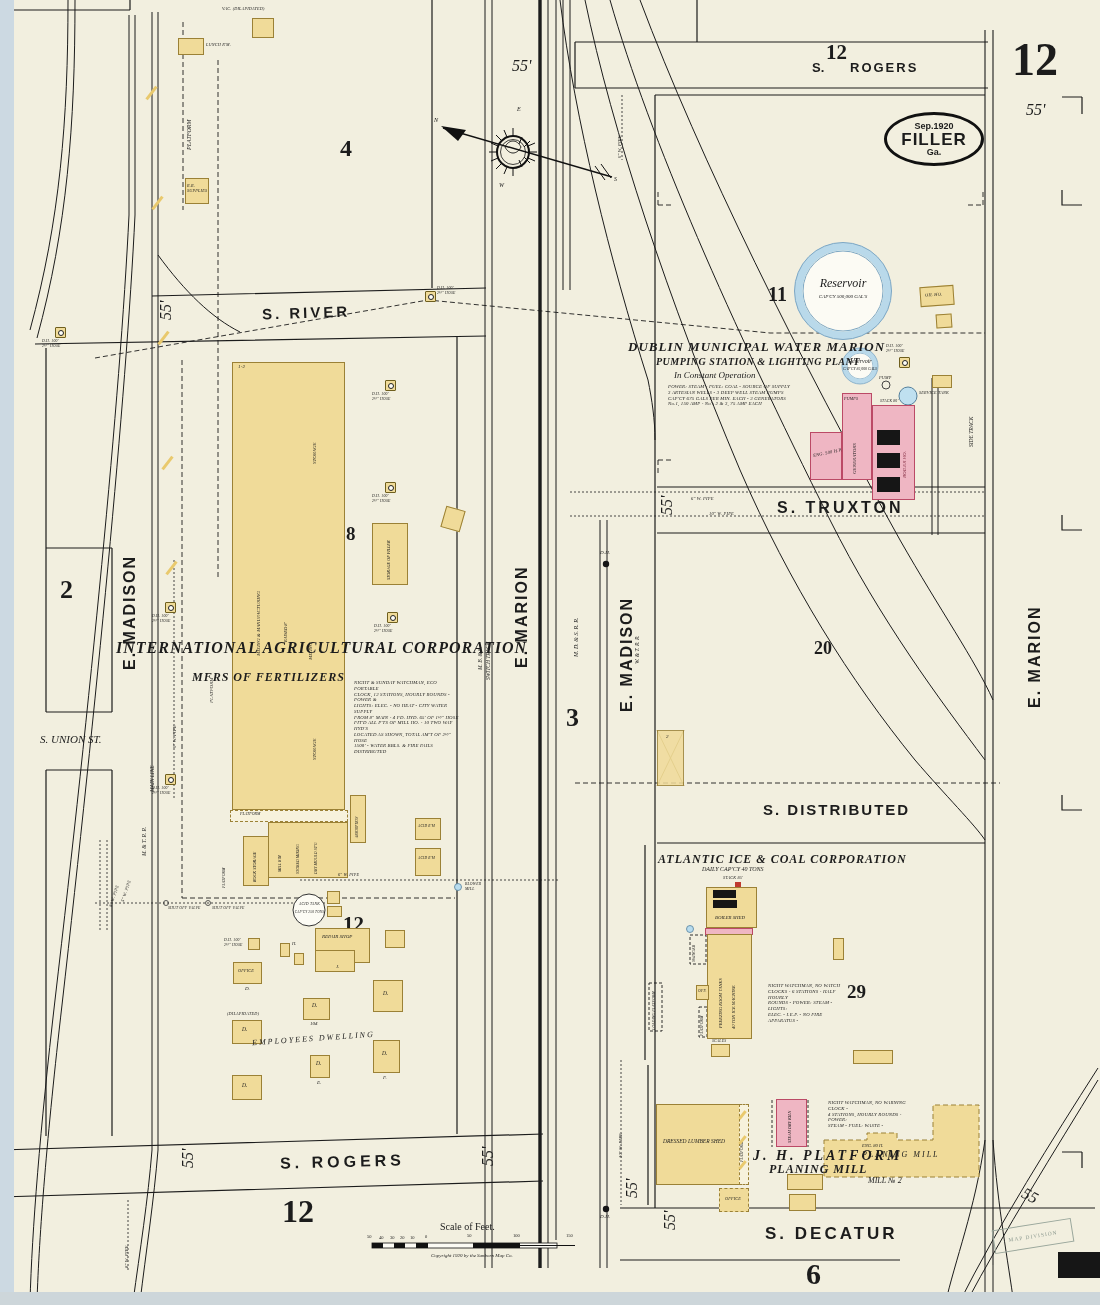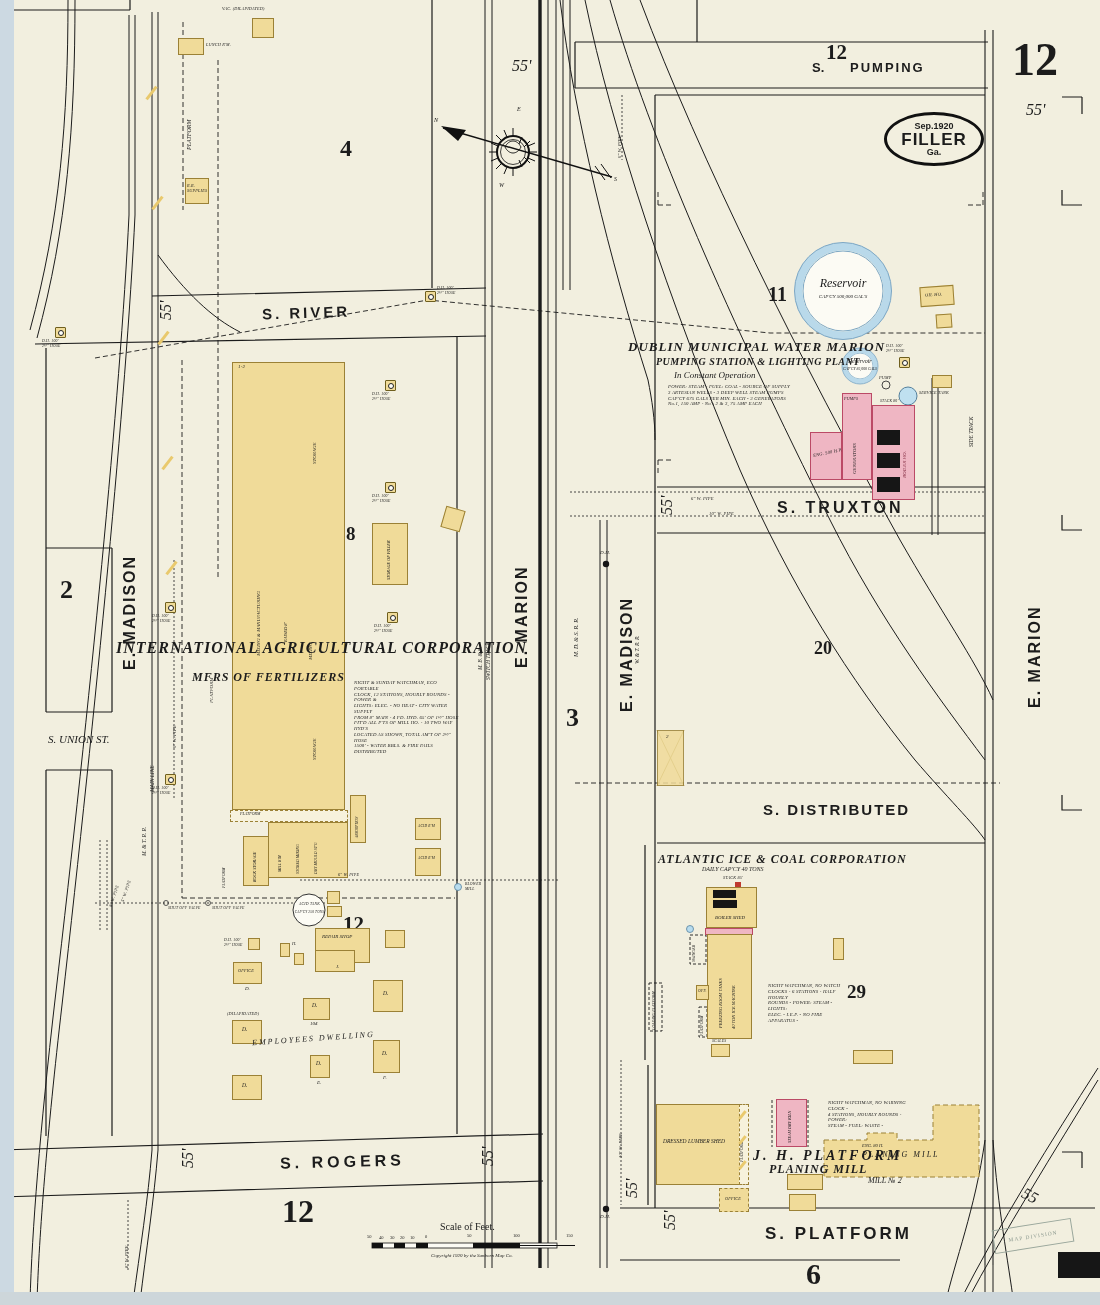--- a/index.html
+++ b/index.html
@@ -163,21 +163,21 @@
   <div class="l it v" style="left:186px;top:150px;font-size:6px">PLATFORM</div>
   <div class="slash" style="left:150px;top:85px"></div>
   <div class="slash" style="left:156px;top:195px"></div>
   <div class="slash" style="left:162px;top:330px"></div>
   <div class="slash" style="left:166px;top:455px"></div>
   <div class="slash" style="left:170px;top:560px"></div>
   <div class="l bn" style="left:340px;top:134px;font-size:24px">4</div>
 
   <div class="l sans" style="left:812px;top:60px;font-size:13px">S.</div>
   <div class="l bn" style="left:826px;top:40px;font-size:21px">12</div>
-  <div class="l sans" style="left:850px;top:60px;font-size:13px;letter-spacing:2px">PUMPING</div>
+  <div class="l sans" style="left:850px;top:60px;font-size:13px;letter-spacing:2px">ROGERS</div>
   <div class="l bn" style="left:1012px;top:32px;font-size:46px">12</div>
   <div class="l it dim" style="left:1026px;top:100px">55'</div>
   <div class="oval">
     <span style="font-size:9px;font-weight:bold;font-family:'Liberation Sans',sans-serif">Sep.1920</span>
     <span style="font-size:17px;font-weight:bold;font-family:'Liberation Sans',sans-serif;letter-spacing:1px">FILLER</span>
     <span style="font-size:9px;font-weight:bold;font-family:'Liberation Sans',sans-serif">Ga.</span>
   </div>
 
   <div class="l bn" style="left:768px;top:282px;font-size:20px">11</div>
   <div class="l it" style="left:806px;top:276px;width:74px;text-align:center;font-size:12px">Reservoir</div>
@@ -237,21 +237,21 @@
 
   <div class="l it" style="left:434px;top:117px;font-size:6px">N</div>
   <div class="l it" style="left:517px;top:106px;font-size:6px">E</div>
   <div class="l it" style="left:614px;top:176px;font-size:6px">S</div>
   <div class="l it" style="left:499px;top:182px;font-size:6px">W</div>
 
   <div class="l sans" style="left:262px;top:304px;font-size:15px;letter-spacing:3px;transform:rotate(-2deg)">S. RIVER</div>
   <div class="l it dim v" style="left:156px;top:320px">55'</div>
   <div class="l bn" style="left:60px;top:574px;font-size:26px">2</div>
   <div class="l sans v" style="left:120px;top:670px;font-size:16px;letter-spacing:2px">E. MADISON</div>
-  <div class="l it" style="left:48px;top:733px;font-size:11px">S. UNION ST.</div>
+  <div class="l it" style="left:40px;top:733px;font-size:11px">S. UNION ST.</div>
   <div class="l it v" style="left:141px;top:856px;font-size:5.5px">M. &amp; T. R. R.</div>
   <div class="l it v" style="left:149px;top:792px;font-size:5.5px">MAIN LINE</div>
   <div class="l note v" style="left:172px;top:748px;font-size:4.5px">6" W. PIPE</div>
   <div class="l note" style="left:108px;top:906px;font-size:4.5px;transform:rotate(-72deg);transform-origin:0 0">8" W. PIPE</div>
   <div class="l note" style="left:120px;top:901px;font-size:4.5px;transform:rotate(-72deg);transform-origin:0 0">5" W. PIPE</div>
   <div class="l note v" style="left:124px;top:1268px;font-size:4.5px">8" W. PIPE</div>
 
   <div class="b" style="left:232px;top:362px;width:113px;height:448px"></div>
   <div class="l note" style="left:238px;top:364px;font-size:5px">1-2</div>
   <div class="l it v" style="left:312px;top:464px;font-size:5px">STORAGE</div>
@@ -392,21 +392,21 @@
   <div class="l it" style="left:753px;top:1148px;font-size:14px;letter-spacing:3px;font-weight:bold">J. H. PLATFORM</div>
   <div class="l it" style="left:769px;top:1162px;font-size:12px;letter-spacing:1px;font-weight:bold">PLANING MILL</div>
   <div class="l it" style="left:862px;top:1143px;font-size:4.5px">ENG. 80 H.</div>
   <div class="l it" style="left:862px;top:1150px;font-size:8px;letter-spacing:2px">PLANING MILL</div>
   <div class="l it" style="left:868px;top:1176px;font-size:8px">MILL № 2</div>
   <div class="l note" style="left:828px;top:1100px;width:90px">NIGHT WATCHMAN, NO WARNING CLOCK -
 4 STATIONS, HOURLY ROUNDS - POWER:
 STEAM - FUEL: WASTE -</div>
   <div class="b" style="left:787px;top:1174px;width:36px;height:16px"></div>
   <div class="b" style="left:789px;top:1194px;width:27px;height:17px"></div>
-  <div class="l sans" style="left:765px;top:1224px;font-size:17px;letter-spacing:3px">S. PLATFORM</div>
+  <div class="l sans" style="left:765px;top:1224px;font-size:17px;letter-spacing:3px">S. DECATUR</div>
   <div class="l it dim v" style="left:622px;top:1198px">55'</div>
   <div class="l it dim v" style="left:660px;top:1230px">55'</div>
   <div class="l it dim" style="left:1022px;top:1186px;transform:rotate(28deg)">55</div>
   <div class="l bn" style="left:806px;top:1256px;font-size:30px">6</div>
   <div class="stampf">
       <span>MAP DIVISION</span>
     </div>
 
   <div class="hy" style="left:425px;top:291px">
       <i></i>

